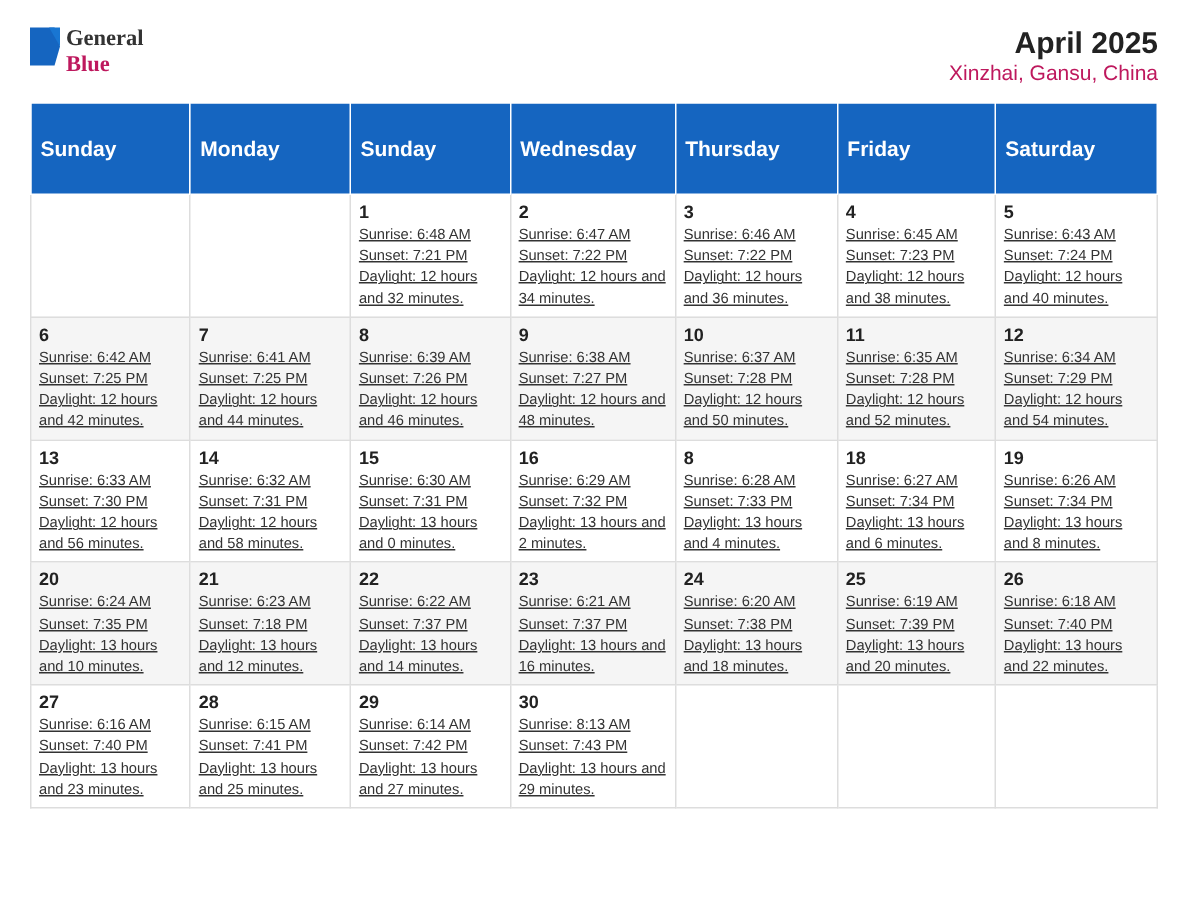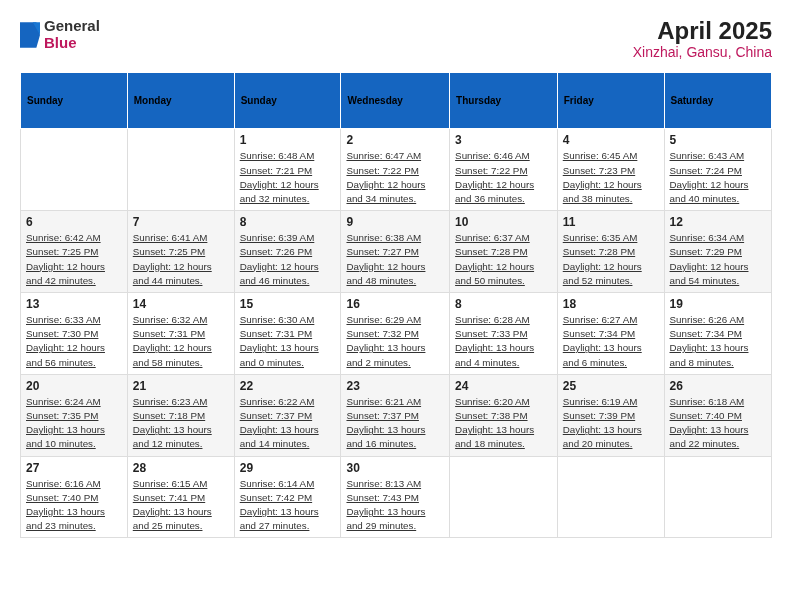--- a/index.html
+++ b/index.html
@@ -17,61 +17,62 @@
       padding: 18px 20px 10px 20px;
     }
     .header {
       display: flex;
       justify-content: space-between;
       align-items: flex-start;
       margin-bottom: 12px;
     }
     .logo {
       display: flex;
-      align-items: center;
+      align-items: flex-start;
+      font-family: Liberation Serif, serif;
     }
     .logo-text {
       display: flex;
       flex-direction: column;
       font-size: 15px;
       font-weight: bold;
       line-height: 1.1;
     }
     .logo-general { color: #333; }
     .logo-blue { color: #be185d; }
     .logo-icon {
       width: 20px;
       height: 26px;
       margin-right: 4px;
       position: relative;
     }
     .title-block {
       text-align: right;
     }
     .title-month {
-      font-size: 24px;
+      font-size: 20px;
       font-weight: bold;
       color: #222;
       line-height: 1.1;
     }
     .title-location {
       font-size: 14px;
       color: #be185d;
     }
     .calendar {
       width: 100%;
       border-collapse: collapse;
       font-size: 10.5px;
     }
     .calendar thead th {
       background: #1565c0;
-      color: #000000;
+      color: #ffffff;
       text-align: left;
       padding: 22px 6px;
-      font-size: 10px;
+      font-size: 14px;
       font-weight: bold;
       border: 1px solid #fff;
     }
     .calendar tbody td {
       vertical-align: top;
       border: 1px solid #ddd;
       padding: 4px 5px;
       width: 113px;
       min-height: 72px;
       background: #fff;

